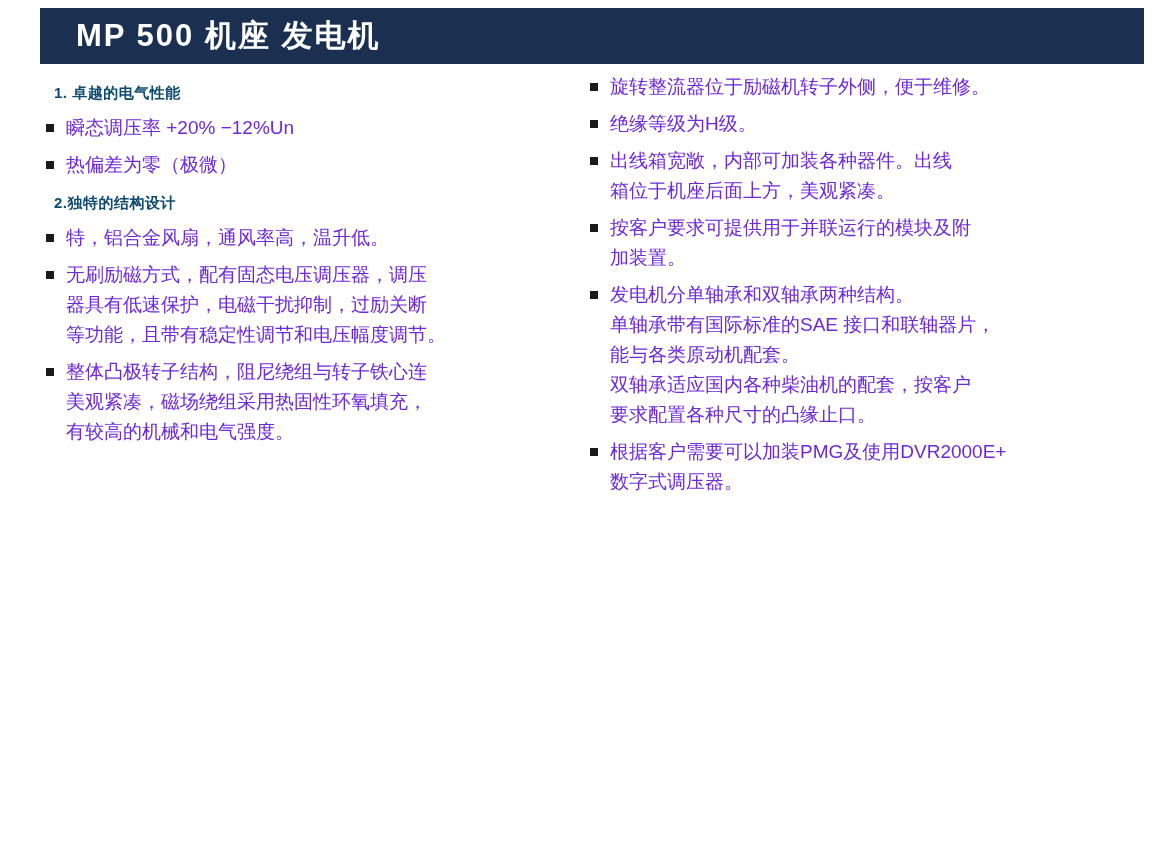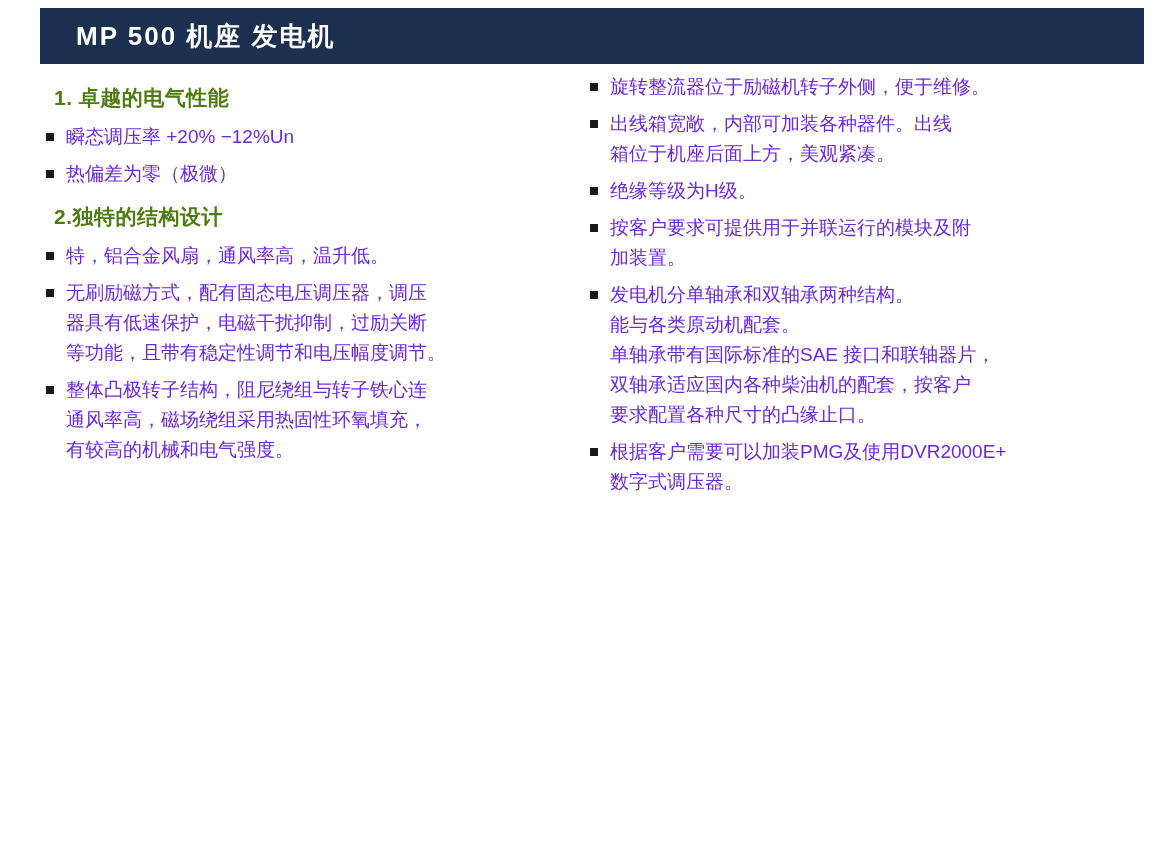--- a/index.html
+++ b/index.html
@@ -27,21 +27,21 @@
     left: 40px;
     top: 8px;
     width: 1104px;
     height: 56px;
     background: #1b3050;
     display: flex;
     align-items: center;
   }
   .banner-title {
     color: #ffffff;
-    font-size: 26px;
+    font-size: 31px;
     font-weight: bold;
     letter-spacing: 2px;
     padding-left: 36px;
     white-space: nowrap;
   }
 
   
   .columns {
     position: absolute;
     left: 0;
@@ -55,24 +55,24 @@
     padding-left: 44px;
     box-sizing: border-box;
   }
   .col-right {
     width: 560px;
     padding-left: 28px;
     box-sizing: border-box;
   }
 
   h2.section-title {
-    font-size: 21px;
+    font-size: 15px;
     font-weight: bold;
     margin: 14px 0 10px 10px;
-    color: #4d7c0f;
+    color: #0c4a6e;
     letter-spacing: 0.5px;
   }
   h2.section-title.first {
     margin-top: 12px;
   }
 
   ul.bullets {
     list-style: none;
     margin: 0;
     padding: 0;
@@ -134,52 +134,52 @@
         </li>
         <li>
           <span class="sq"></span>
           <span class="ln">无刷励磁方式，配有固态电压调压器，调压</span>
           <span class="ln">器具有低速保护，电磁干扰抑制，过励关断</span>
           <span class="ln">等功能，且带有稳定性调节和电压幅度调节。</span>
         </li>
         <li>
           <span class="sq"></span>
           <span class="ln">整体凸极转子结构，阻尼绕组与转子铁心连</span>
-          <span class="ln">通风率高，磁场绕组采用热固性环氧填充，</span>
+          <span class="ln">美观紧凑，磁场绕组采用热固性环氧填充，</span>
           <span class="ln">有较高的机械和电气强度。</span>
         </li>
       </ul>
 
     </div>
 
     <div class="col-right">
       <ul class="bullets">
         <li>
           <span class="sq"></span>
           <span class="ln">旋转整流器位于励磁机转子外侧，便于维修。</span>
         </li>
         <li>
           <span class="sq"></span>
-          <span class="ln">出线箱宽敞，内部可加装各种器件。出线</span>
-          <span class="ln">箱位于机座后面上方，美观紧凑。</span>
+          <span class="ln">绝缘等级为H级。</span>
         </li>
         <li>
           <span class="sq"></span>
-          <span class="ln">绝缘等级为H级。</span>
+          <span class="ln">出线箱宽敞，内部可加装各种器件。出线</span>
+          <span class="ln">箱位于机座后面上方，美观紧凑。</span>
         </li>
         <li>
           <span class="sq"></span>
           <span class="ln">按客户要求可提供用于并联运行的模块及附</span>
           <span class="ln">加装置。</span>
         </li>
         <li>
           <span class="sq"></span>
           <span class="ln">发电机分单轴承和双轴承两种结构。</span>
+          <span class="ln">单轴承带有国际标准的SAE 接口和联轴器片，</span>
           <span class="ln">能与各类原动机配套。</span>
-          <span class="ln">单轴承带有国际标准的SAE 接口和联轴器片，</span>
           <span class="ln">双轴承适应国内各种柴油机的配套，按客户</span>
           <span class="ln">要求配置各种尺寸的凸缘止口。</span>
         </li>
         <li>
           <span class="sq"></span>
           <span class="ln">根据客户需要可以加装PMG及使用DVR2000E+</span>
           <span class="ln">数字式调压器。</span>
         </li>
       </ul>
     </div>

